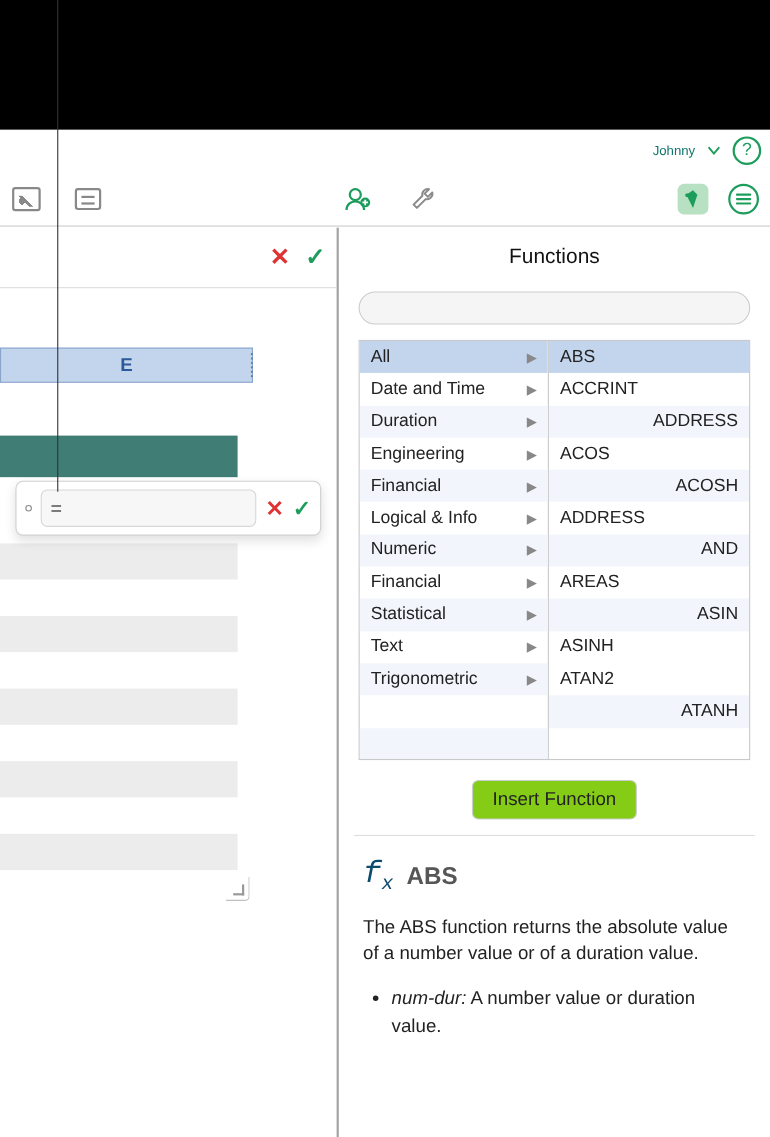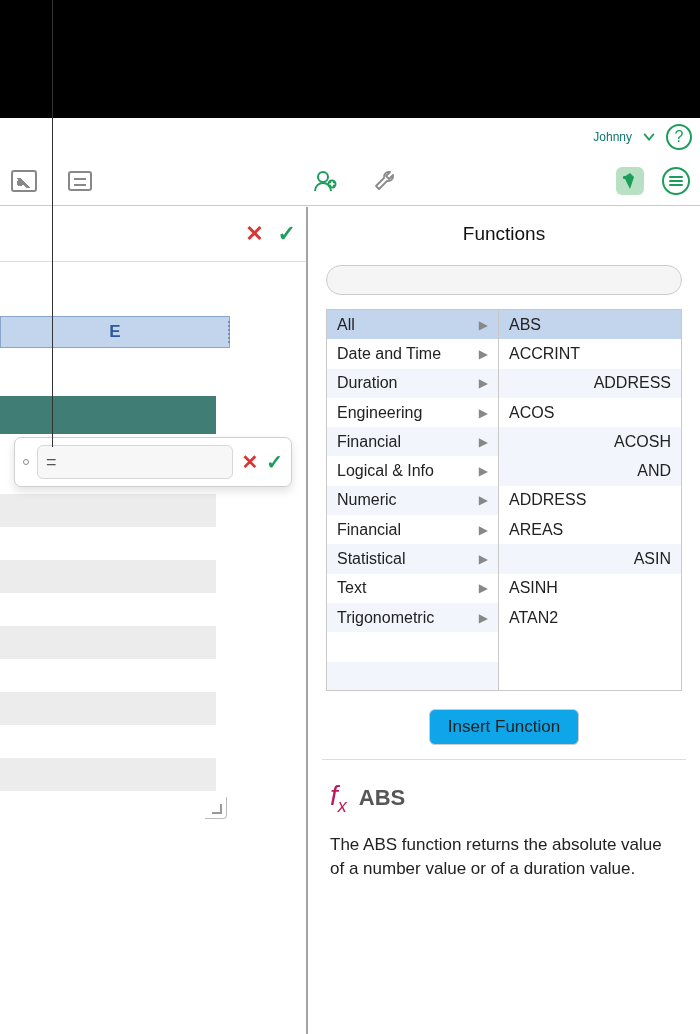--- a/index.html
+++ b/index.html
@@ -108,29 +108,29 @@
     .cat-item, .fn-item {
       height: 29.3px; display:flex; align-items:center; padding: 0 10px;
       font-size: 16px; color:#222; cursor:pointer; position:relative;
     }
     .cat-item .tri { margin-left:auto; color:#888; font-size:12px; }
     .row-sel { background: #c3d4ed; }
     .row-alt { background: #f2f5fb; justify-content: flex-end; }
 
     .insert-row { text-align:center; padding: 18px 0 14px; }
     .insert-btn {
-      border: 1px solid #ccc; background:#0ea5e9; border-radius: 6px;
+      border: 1px solid #ccc; background:#84cc16; border-radius: 6px;
       padding: 7px 18px; font-size: 17px; color:#222; cursor:pointer;
     }
 
     .divider { height:1px; background:#ddd; margin: 0 14px; }
 
     .desc { padding: 20px 22px 0; color:#222; }
     .desc-head { display:flex; align-items:center; gap: 12px; margin-bottom: 16px; }
-    .fx-ic { color:#be185d; font-style:italic; font-size:28px; font-family: Liberation Sans, sans-serif; }
+    .fx-ic { color:#0c4a6e; font-style:italic; font-size:28px; font-family: Liberation Mono, monospace; }
     .fx-ic sub { font-size: 18px; }
     .desc-title { font-size: 22px; font-weight: 700; color:#565656; }
     .desc-body { font-size: 17px; line-height: 1.45; margin-bottom: 16px; }
     .desc-sig { font-size: 17px; margin-bottom: 8px; }
     .desc-sig b { font-weight:700; }
     .desc-sig i, .desc-body i, .arg-list i { font-style: italic; }
     .arg-list { list-style: disc; padding-left: 26px; font-size:17px; line-height:1.45; }
   </style>
 </head>
 <body>
@@ -301,47 +301,56 @@
         </div>
       <div class="fn-item row-alt">
           <span>ADDRESS</span>
         </div>
       <div class="fn-item">
           <span>ACOS</span>
         </div>
       <div class="fn-item row-alt">
           <span>ACOSH</span>
         </div>
+      <div class="fn-item">
+          <span>ADDRESS</span>
+        </div>
       <div class="fn-item row-alt">
           <span>AND</span>
         </div>
       <div class="fn-item">
-          <span>ADDRESS</span>
-        </div>
-      <div class="fn-item">
           <span>AREAS</span>
         </div>
       <div class="fn-item row-alt">
           <span>ASIN</span>
         </div>
       <div class="fn-item">
           <span>ASINH</span>
         </div>
       <div class="fn-item">
           <span>ATAN2</span>
+        </div>
+      <div class="fn-item row-alt">
+          <span>ATANH</span>
         </div>
     </div>
   </div>
 
   <div class="insert-row">
     <button class="insert-btn">Insert Function</button>
   </div>
 
   <div class="divider"></div>
 
   <div class="desc">
     <div class="desc-head">
       <span class="fx-ic">f<sub>x</sub></span>
       <span class="desc-title">ABS</span>
     </div>
     <p class="desc-body">The ABS function returns the absolute value of a number value or of a duration value.</p>
+    <ul class="arg-list">
+      <li>
+        <i>num-dur:</i>
+        <span>A number value or duration value.</span>
+      </li>
+    </ul>
   </div>
 </div>
 
 </body></html>

